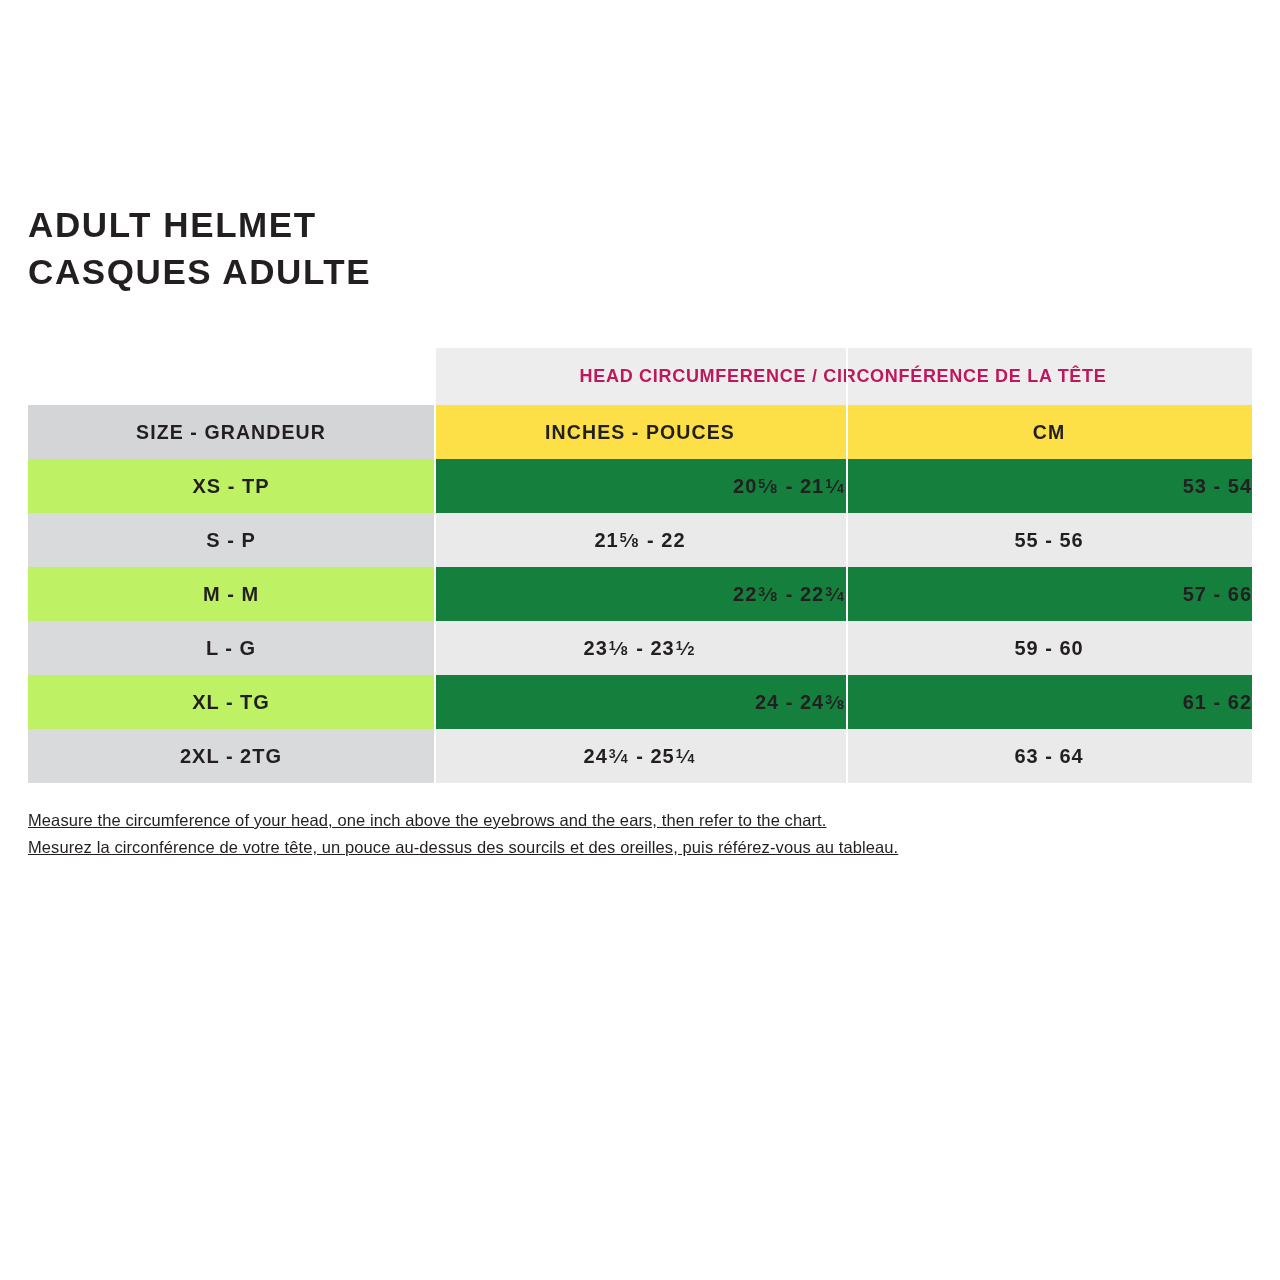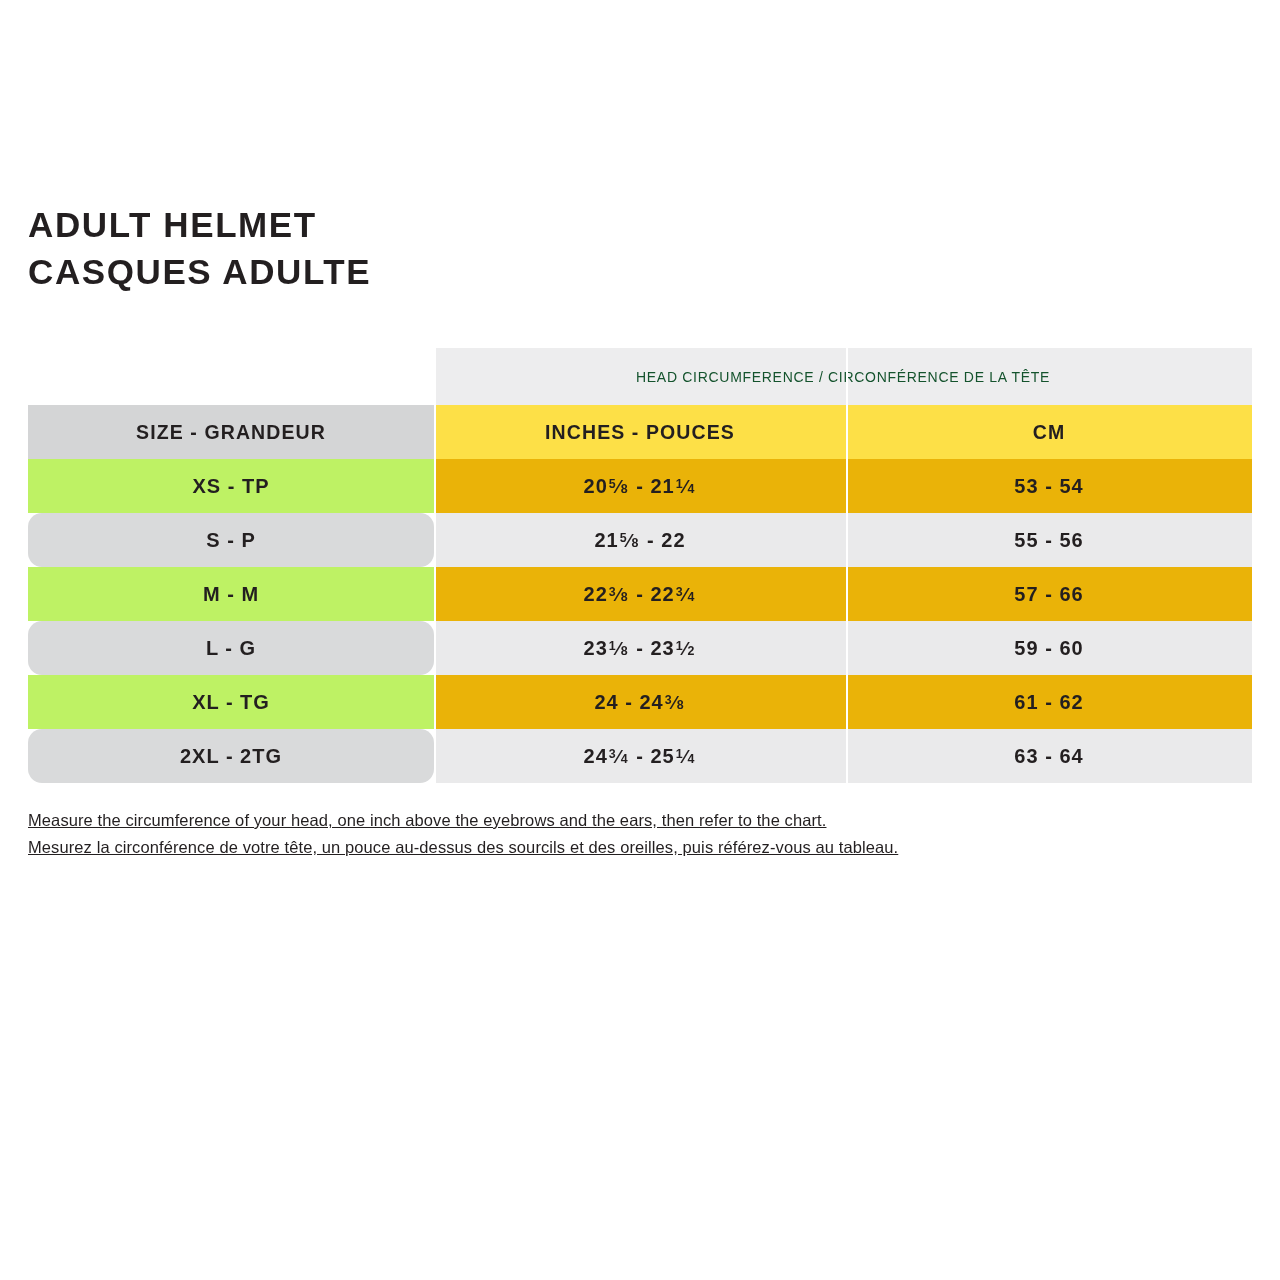--- a/index.html
+++ b/index.html
@@ -57,24 +57,24 @@
   }
   .spacer-cell {
     background: #ffffff;
     height: 57px;
   }
   .group-head {
     background: #ededee;
     height: 57px;
     text-align: center;
     vertical-align: middle;
-    font-size: 14px;
+    font-size: 18px;
     letter-spacing: 0.7px;
-    font-weight: normal;
-    color: #14532d;
+    font-weight: bold;
+    color: #be185d;
     text-transform: uppercase;
   }
   .col-head {
     height: 54px;
     text-align: center;
     vertical-align: middle;
     font-size: 19.5px;
     font-weight: bold;
     letter-spacing: 1.1px;
     color: #231f20;
@@ -87,22 +87,22 @@
     height: 54px;
     text-align: center;
     vertical-align: middle;
     font-size: 20px;
     font-weight: bold;
     letter-spacing: 1px;
     color: #231f20;
     white-space: nowrap;
   }
   tr.odd .cell.size { background: #bef264; }
-  tr.even .cell.size { background: #d9dadb; border-radius: 14px; }
-  tr.odd .cell.val  { background: #eab308; }
+  tr.even .cell.size { background: #d9dadb; }
+  tr.odd .cell.val  { background: #15803d; text-align: right; }
   tr.even .cell.val { background: #eaeaeb; }
 
   .vline-left, .vline-right {
     position: absolute;
     top: 0;
     width: 2px;
     background: #ffffff;
     height: 100%;
   }
   .vline-left { left: 406px; }

